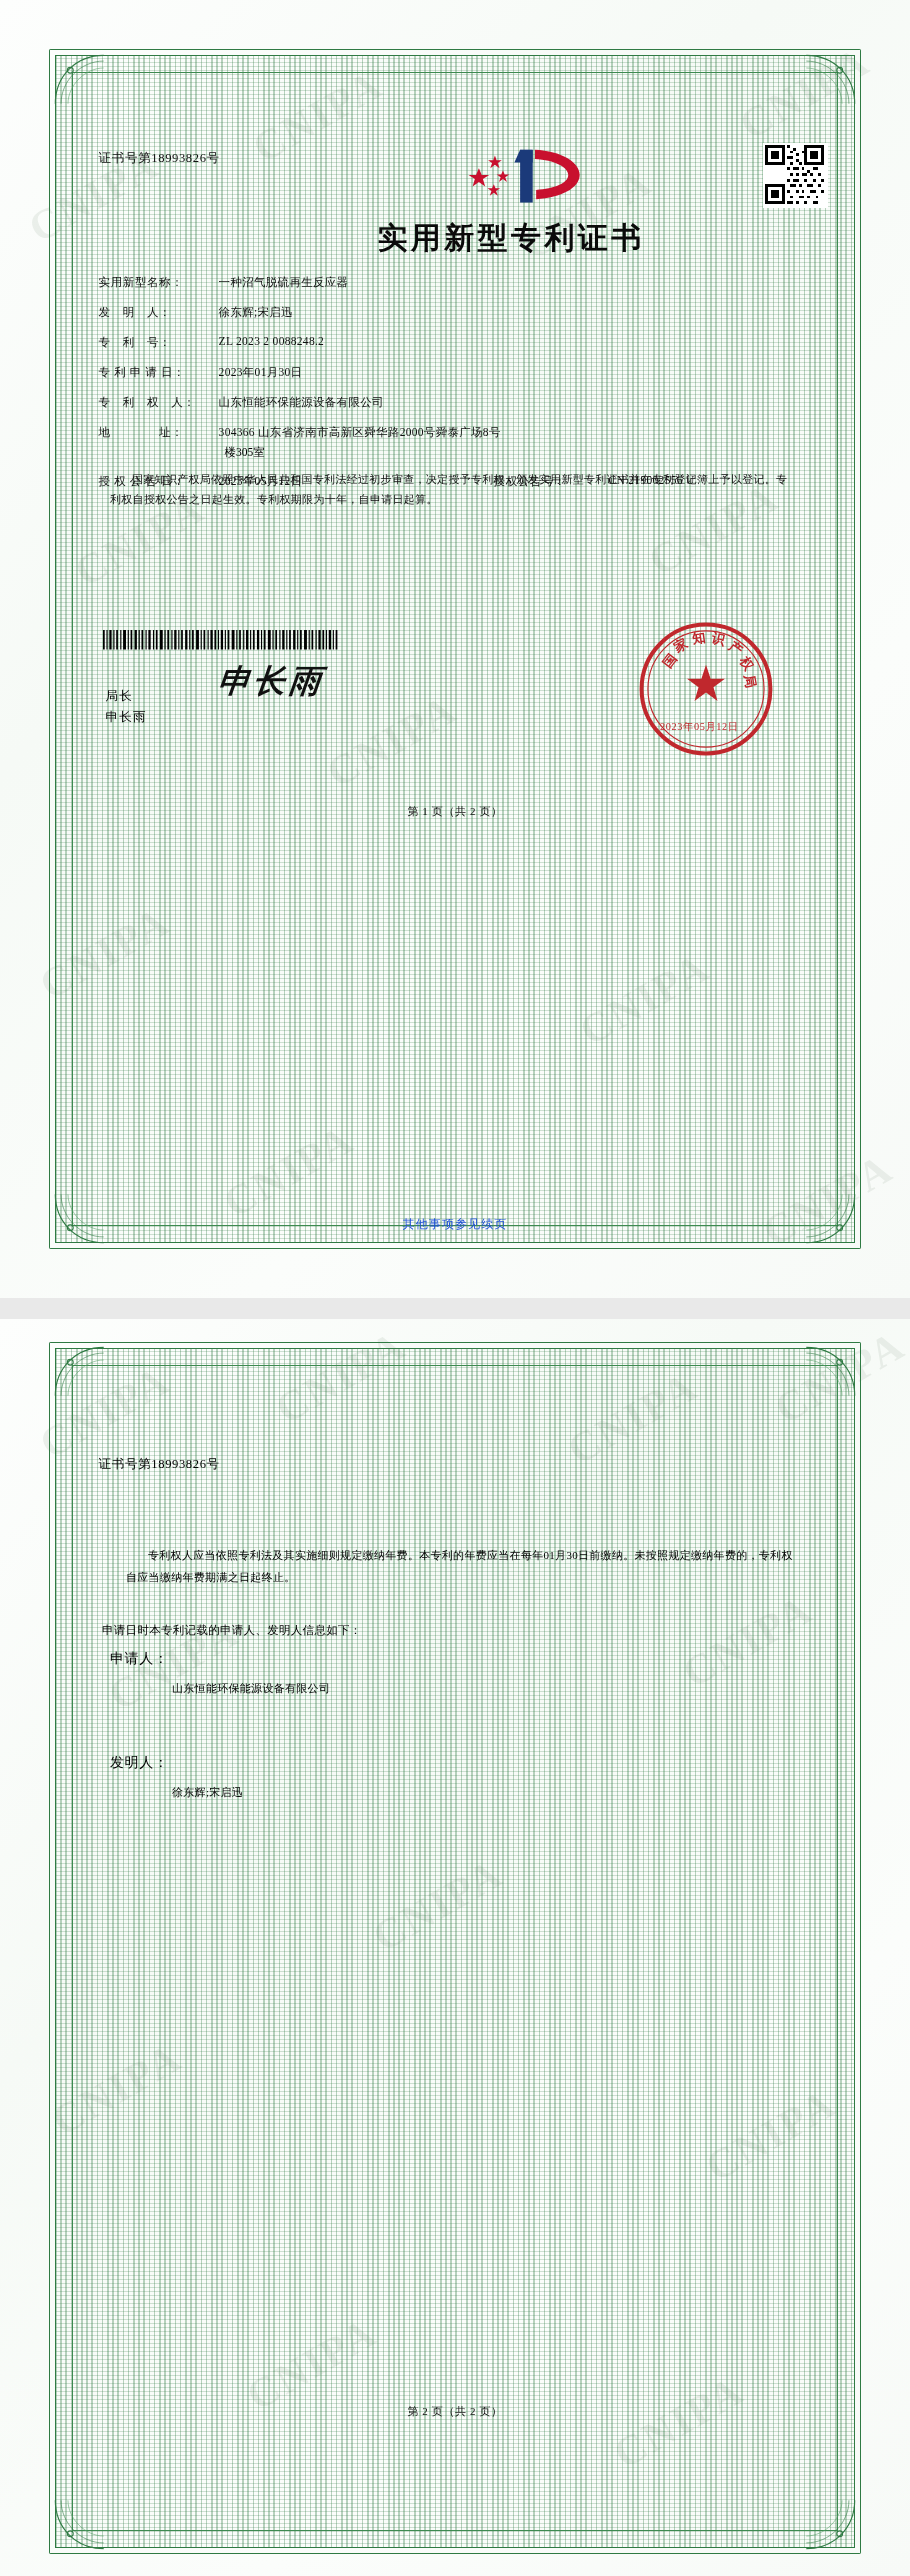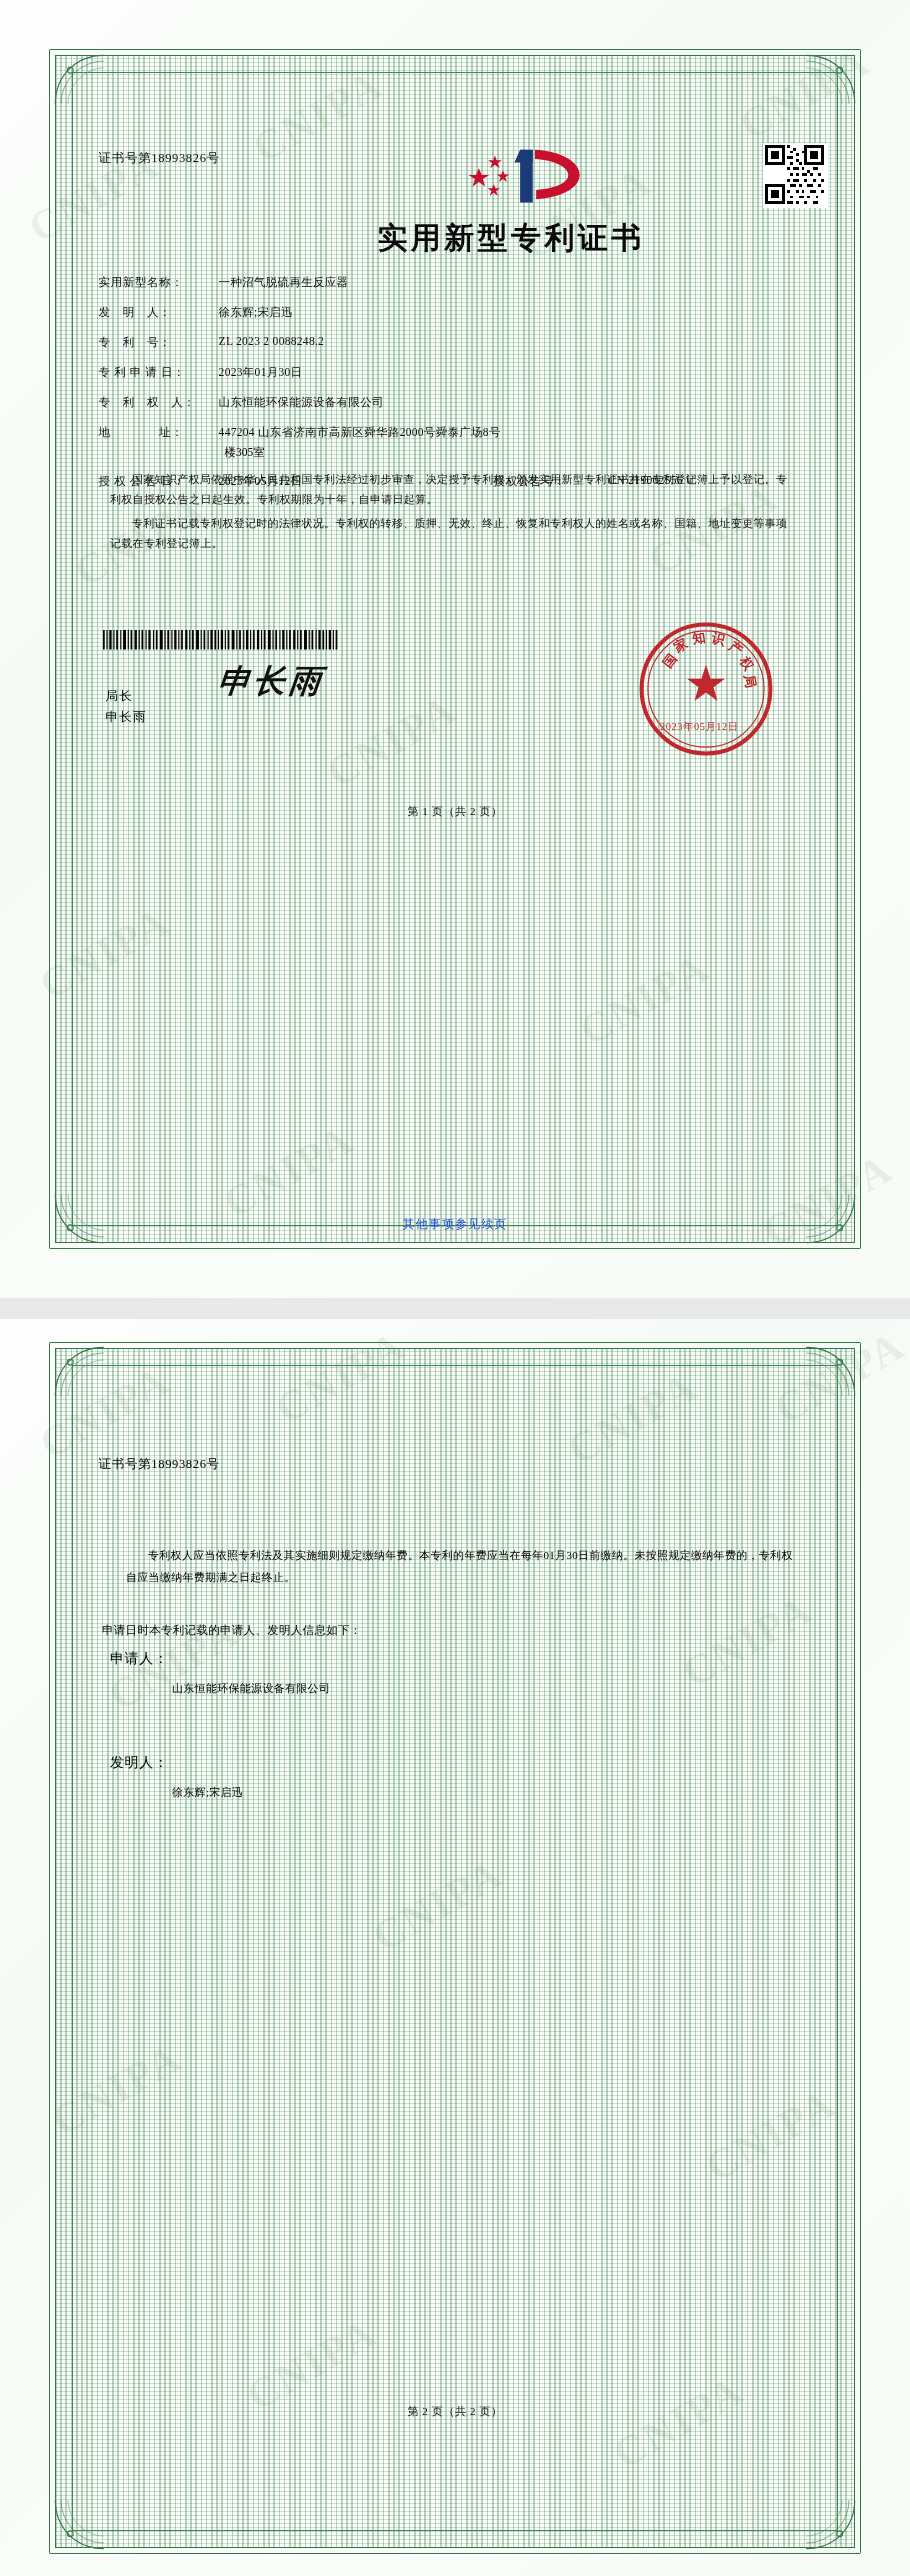--- a/index.html
+++ b/index.html
@@ -430,34 +430,33 @@
       <div class="field-row">
         <span class="field-label">专 利 申 请 日：</span>
         <span class="field-value">2023年01月30日</span>
       </div>
       <div class="field-row">
         <span class="field-label">专　利　权　人：</span>
         <span class="field-value">山东恒能环保能源设备有限公司</span>
       </div>
       <div class="field-row">
         <span class="field-label">地　　　　址：</span>
-        <span class="field-value">447204 山东省济南市高新区舜华路2000号舜泰广场8号</span>
+        <span class="field-value">304366 山东省济南市高新区舜华路2000号舜泰广场8号</span>
       </div>
       <div class="sub-line">楼305室</div>
       <div class="field-row two">
         <span class="field-label">授 权 公 告 日：</span>
         <span class="field-value">2023年05月12日</span>
         <span class="field-label2">授权公告号：</span>
         <span class="field-value">CN 219002556 U</span>
       </div>
     </div>
 
     <div class="paras">
       <p class="para">国家知识产权局依照中华人民共和国专利法经过初步审查，决定授予专利权，颁发实用新型专利证书并在专利登记簿上予以登记。专利权自授权公告之日起生效。专利权期限为十年，自申请日起算。</p>
-      <p class="para">专利证书记载专利权登记时的法律状况。专利权的转移、质押、无效、终止、恢复和专利权人的姓名或名称、国籍、地址变更等事项记载在专利登记簿上。</p>
     </div>
 
     <svg class="barcode" viewBox="0 0 430 34" preserveAspectRatio="none">
       <g fill="#000">
         <rect x="0" y="0" width="3" height="34"></rect>
           <rect x="6" y="0" width="2" height="34"></rect>
         <rect x="11" y="0" width="4" height="34"></rect>
           <rect x="18" y="0" width="2" height="34"></rect>
         <rect x="23" y="0" width="3" height="34"></rect>
           <rect x="30" y="0" width="2" height="34"></rect>

